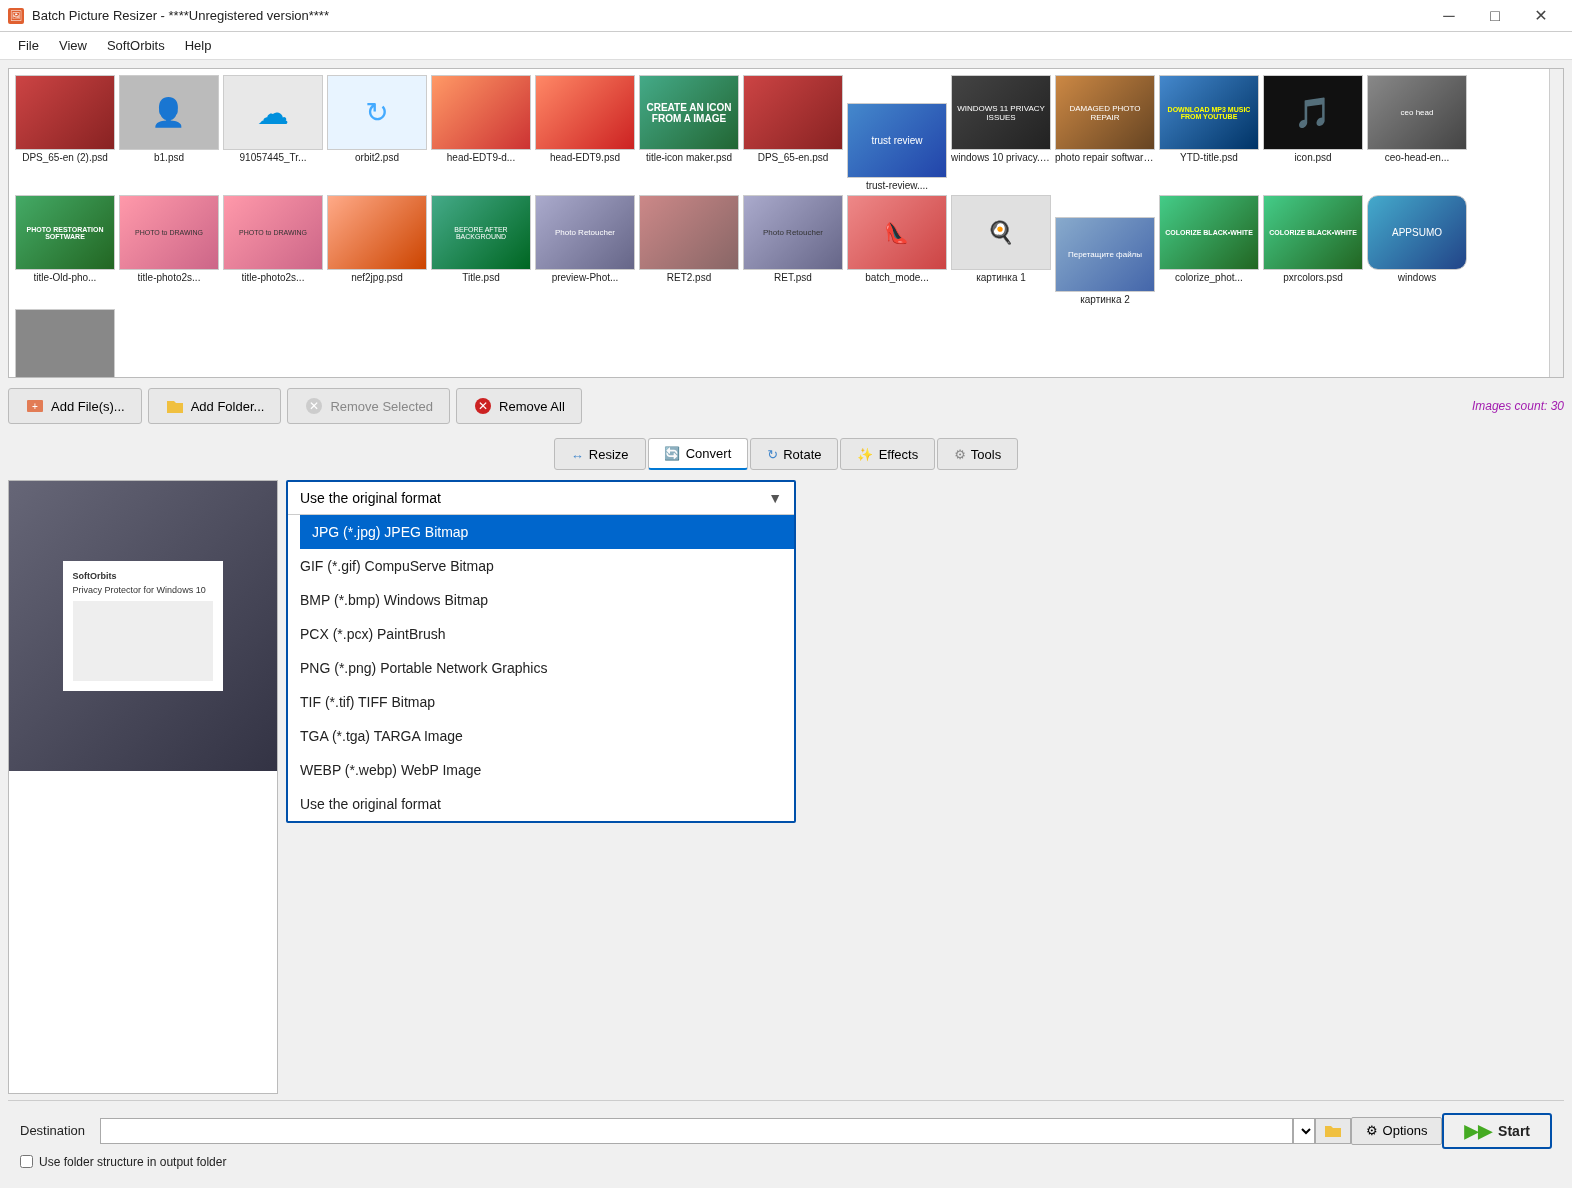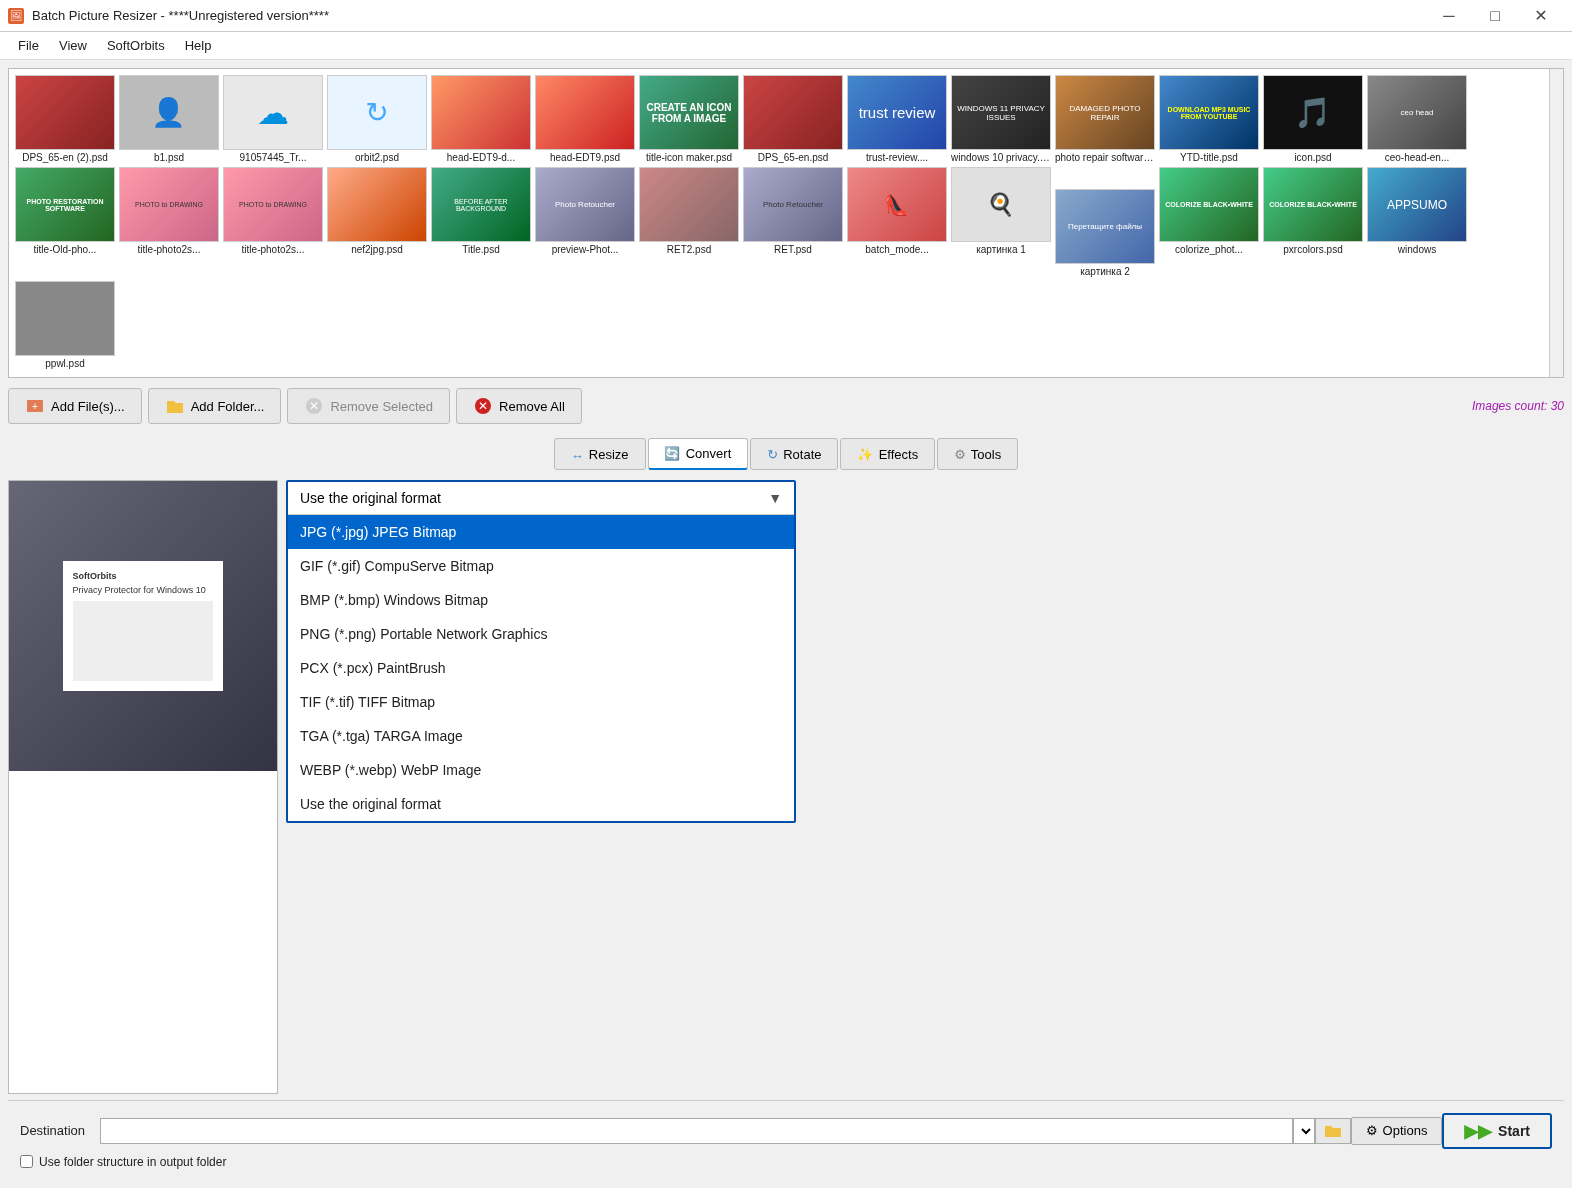--- a/index.html
+++ b/index.html
@@ -243,20 +243,21 @@
     }
     .format-option {
       padding: 9px 12px;
       font-size: 14px;
       cursor: pointer;
       color: #222;
     }
     .format-option.highlighted {
       background: #0066cc;
       color: #fff;
+      margin-left: 12px;
     }
 
     
     .bottom-bar {
       height: 80px;
       background: #f0f0f0;
       border-top: 1px solid #ccc;
       display: flex;
       flex-direction: column;
       justify-content: center;
@@ -392,21 +393,21 @@
     </div>
     <div class="gallery-item">
       <div class="gallery-thumb" style="background:linear-gradient(135deg,#4a8,#263);display:flex;align-items:center;justify-content:center;color:#fff;font-size:10px;font-weight:bold;text-align:center;">CREATE AN ICON FROM A IMAGE</div>
       <span class="gallery-label">title-icon maker.psd</span>
     </div>
     <div class="gallery-item">
       <div class="gallery-thumb" style="background:linear-gradient(135deg,#c44,#822);"></div>
       <span class="gallery-label">DPS_65-en.psd</span>
     </div>
     <div class="gallery-item">
-      <div class="gallery-thumb" style="background:linear-gradient(135deg,#48c,#24a);display:flex;align-items:center;justify-content:center;color:#fff;font-size:15px;text-align:center;">trust review</div>
+      <div class="gallery-thumb" style="background:linear-gradient(135deg,#48c,#24a);display:flex;align-items:center;justify-content:center;color:#fff;font-size:10px;text-align:center;margin-top:28px;">trust review</div>
       <span class="gallery-label">trust-review....</span>
     </div>
     <div class="gallery-item">
       <div class="gallery-thumb" style="background:linear-gradient(135deg,#444,#222);display:flex;align-items:center;justify-content:center;color:#fff;font-size:8px;text-align:center;">WINDOWS 11 PRIVACY ISSUES</div>
       <span class="gallery-label">windows 10 privacy.psd</span>
     </div>
     <div class="gallery-item">
       <div class="gallery-thumb" style="background:linear-gradient(135deg,#c84,#642);display:flex;align-items:center;justify-content:center;color:#fff;font-size:8px;text-align:center;">DAMAGED PHOTO REPAIR</div>
       <span class="gallery-label">photo repair software1.psd</span>
     </div>
@@ -476,21 +477,21 @@
     </div>
     <div class="gallery-item">
       <div class="gallery-thumb" style="background:linear-gradient(135deg,#4c8,#262);display:flex;align-items:center;justify-content:center;color:#fff;font-size:7px;text-align:center;font-weight:bold;">COLORIZE BLACK•WHITE</div>
       <span class="gallery-label">colorize_phot...</span>
     </div>
     <div class="gallery-item">
       <div class="gallery-thumb" style="background:linear-gradient(135deg,#4c8,#262);display:flex;align-items:center;justify-content:center;color:#fff;font-size:7px;text-align:center;font-weight:bold;">COLORIZE BLACK•WHITE</div>
       <span class="gallery-label">pxrcolors.psd</span>
     </div>
     <div class="gallery-item">
-      <div class="gallery-thumb" style="background:linear-gradient(135deg,#4ac,#248);display:flex;align-items:center;justify-content:center;color:#fff;font-size:12px;text-align:center;">APPSUMO</div>
+      <div class="gallery-thumb" style="background:linear-gradient(135deg,#4ac,#248);display:flex;align-items:center;justify-content:center;color:#fff;font-size:10px;text-align:center;border-radius:11px;">APPSUMO</div>
       <span class="gallery-label">windows</span>
     </div>
     <div class="gallery-item">
       <div class="gallery-thumb" style="background:#888;"></div>
       <span class="gallery-label">ppwl.psd</span>
     </div>
 
     <div class="gallery-scrollbar"></div>
   </div>
 
@@ -583,24 +584,24 @@
           <div class="format-option highlighted">
             <span>JPG (*.jpg) JPEG Bitmap</span>
           </div>
           <div class="format-option">
             <span>GIF (*.gif) CompuServe Bitmap</span>
           </div>
           <div class="format-option">
             <span>BMP (*.bmp) Windows Bitmap</span>
           </div>
           <div class="format-option">
+            <span>PCX (*.pcx) PaintBrush</span>
+          </div>
+          <div class="format-option">
             <span>PNG (*.png) Portable Network Graphics</span>
-          </div>
-          <div class="format-option">
-            <span>PCX (*.pcx) PaintBrush</span>
           </div>
           <div class="format-option">
             <span>TIF (*.tif) TIFF Bitmap</span>
           </div>
           <div class="format-option">
             <span>TGA (*.tga) TARGA Image</span>
           </div>
           <div class="format-option">
             <span>WEBP (*.webp) WebP Image</span>
           </div>

